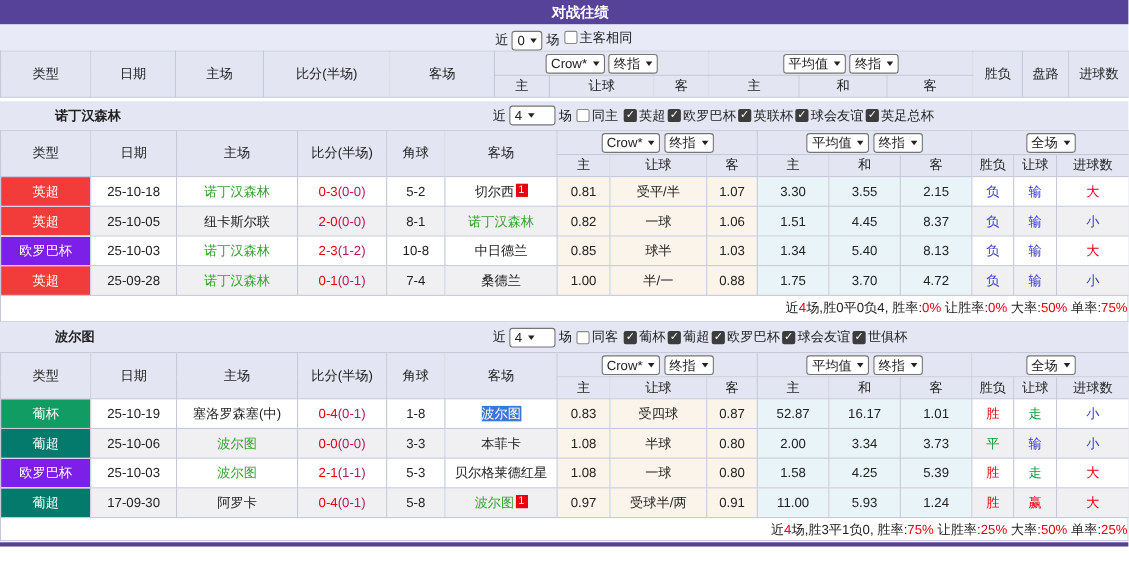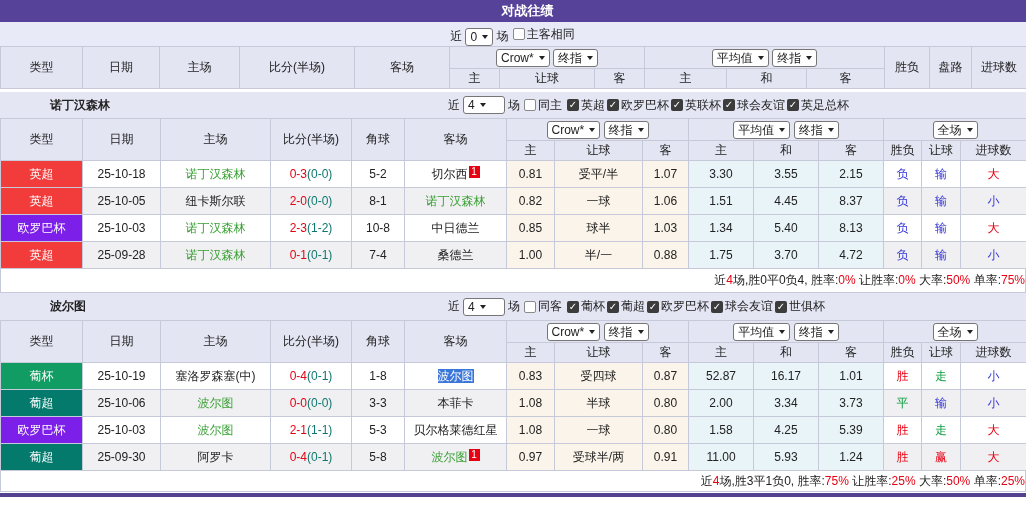--- a/index.html
+++ b/index.html
@@ -33,21 +33,21 @@
   .gsel { background:#e3e5f2; }
   tbody td { height:27px; background:#fff; }
   tr.alt td { background:#f0f0f2; }
   td.c-odds { background:#fbf4ea !important; }
   td.c-avg { background:#e9f4f8 !important; }
   .c-type { color:#fff; }
   .tn { cursor:pointer; }
   .tn.green { color:#3aa035; }
   .tn.selhl { background:#3b76d9; color:#fff; }
   .sc { color:#e60012; }
-  .half { color:#0f766e; }
+  .half { color:#be185d; }
   .sup { display:inline-block; background:#e60012; color:#fff; width:11px; height:12px; line-height:12px; font-size:10px; text-align:center; vertical-align:3px; margin-left:1px; }
 
   
   .label-row { background:#e4e6f4; height:26px; display:flex; align-items:center; position:relative; }
   .team-name { margin-left:50px; font-weight:bold; }
   .filters { position:absolute; left:448px; display:flex; align-items:center; gap:3px; white-space:nowrap; }
 
   .summary { height:24px; line-height:23px; text-align:right; border:1px solid #c6c9da; border-top:none; }
   .gap { height:3px; background:#fff; }
   .bottom-strip { height:4px; background:#54418f; margin-top:1px; }
@@ -464,21 +464,21 @@
             <td class="c-odds">0.80</td>
             <td class="c-avg">1.58</td>
             <td class="c-avg">4.25</td>
             <td class="c-avg">5.39</td>
             <td style="color:#e60012">胜</td>
             <td style="color:#0a9c3c">走</td>
             <td style="color:#e60012">大</td>
           </tr>
           <tr class="alt">
             <td class="c-type" style="background:#037a6c">葡超</td>
-            <td>25-09-30</td>
+            <td>17-09-30</td>
             <td><span class="tn">阿罗卡</span></td>
             <td><span class="sc">0-4</span><span class="half">(0-1)</span></td>
             <td>5-8</td>
             <td><span class="tn green">波尔图</span><span class="sup">1</span></td>
             <td class="c-odds">0.97</td>
             <td class="c-odds">受球半/两</td>
             <td class="c-odds">0.91</td>
             <td class="c-avg">11.00</td>
             <td class="c-avg">5.93</td>
             <td class="c-avg">1.24</td>

